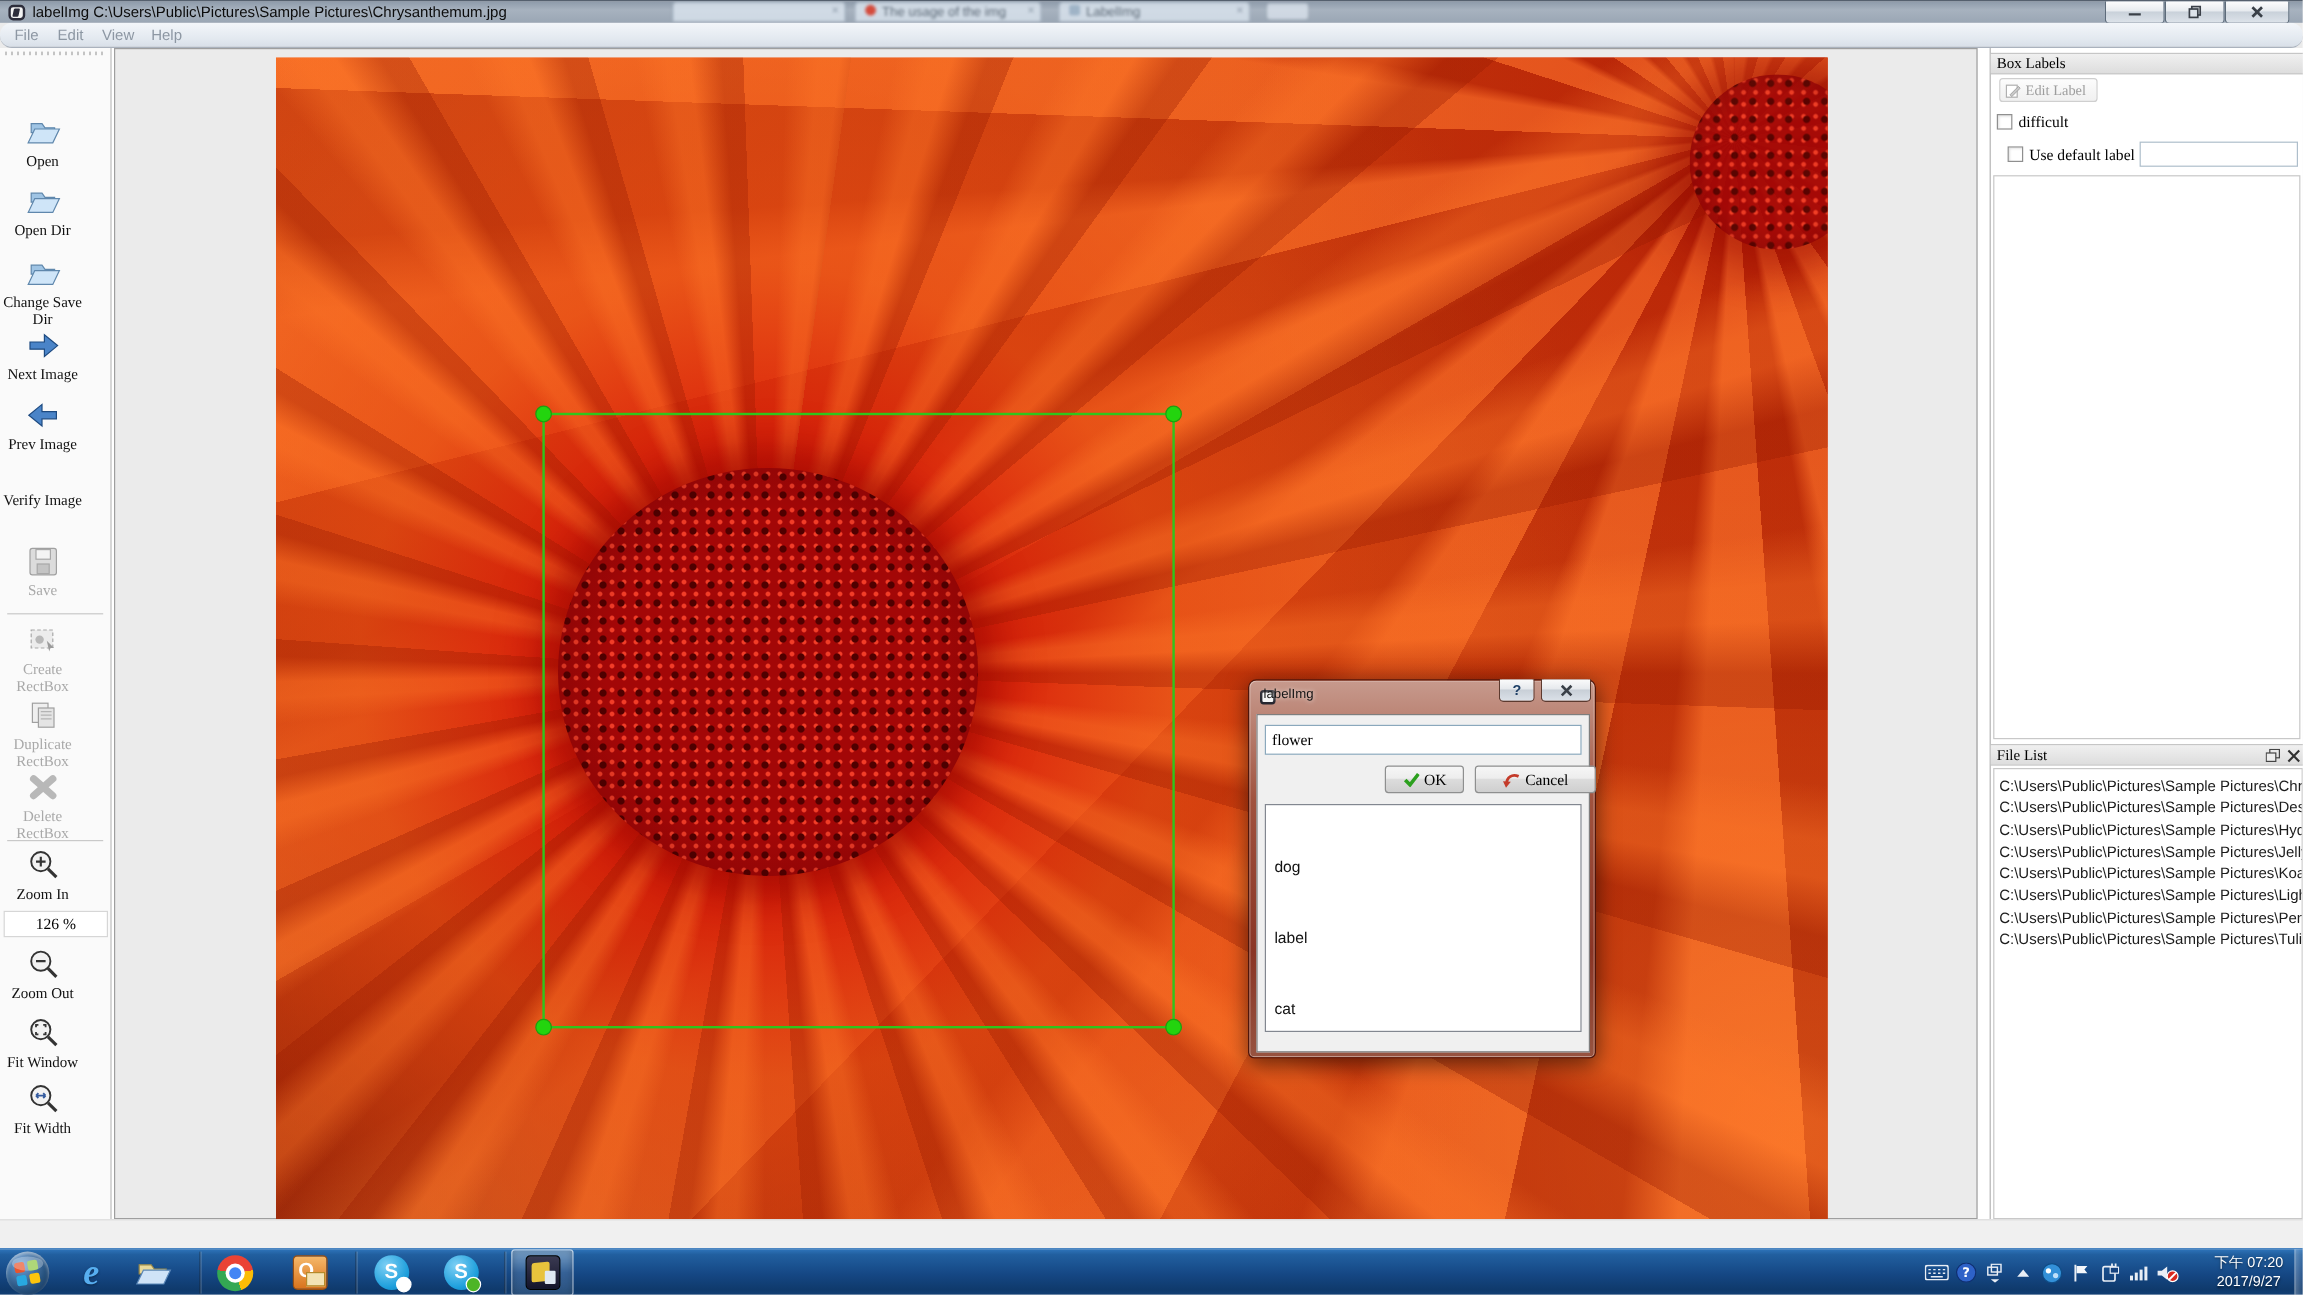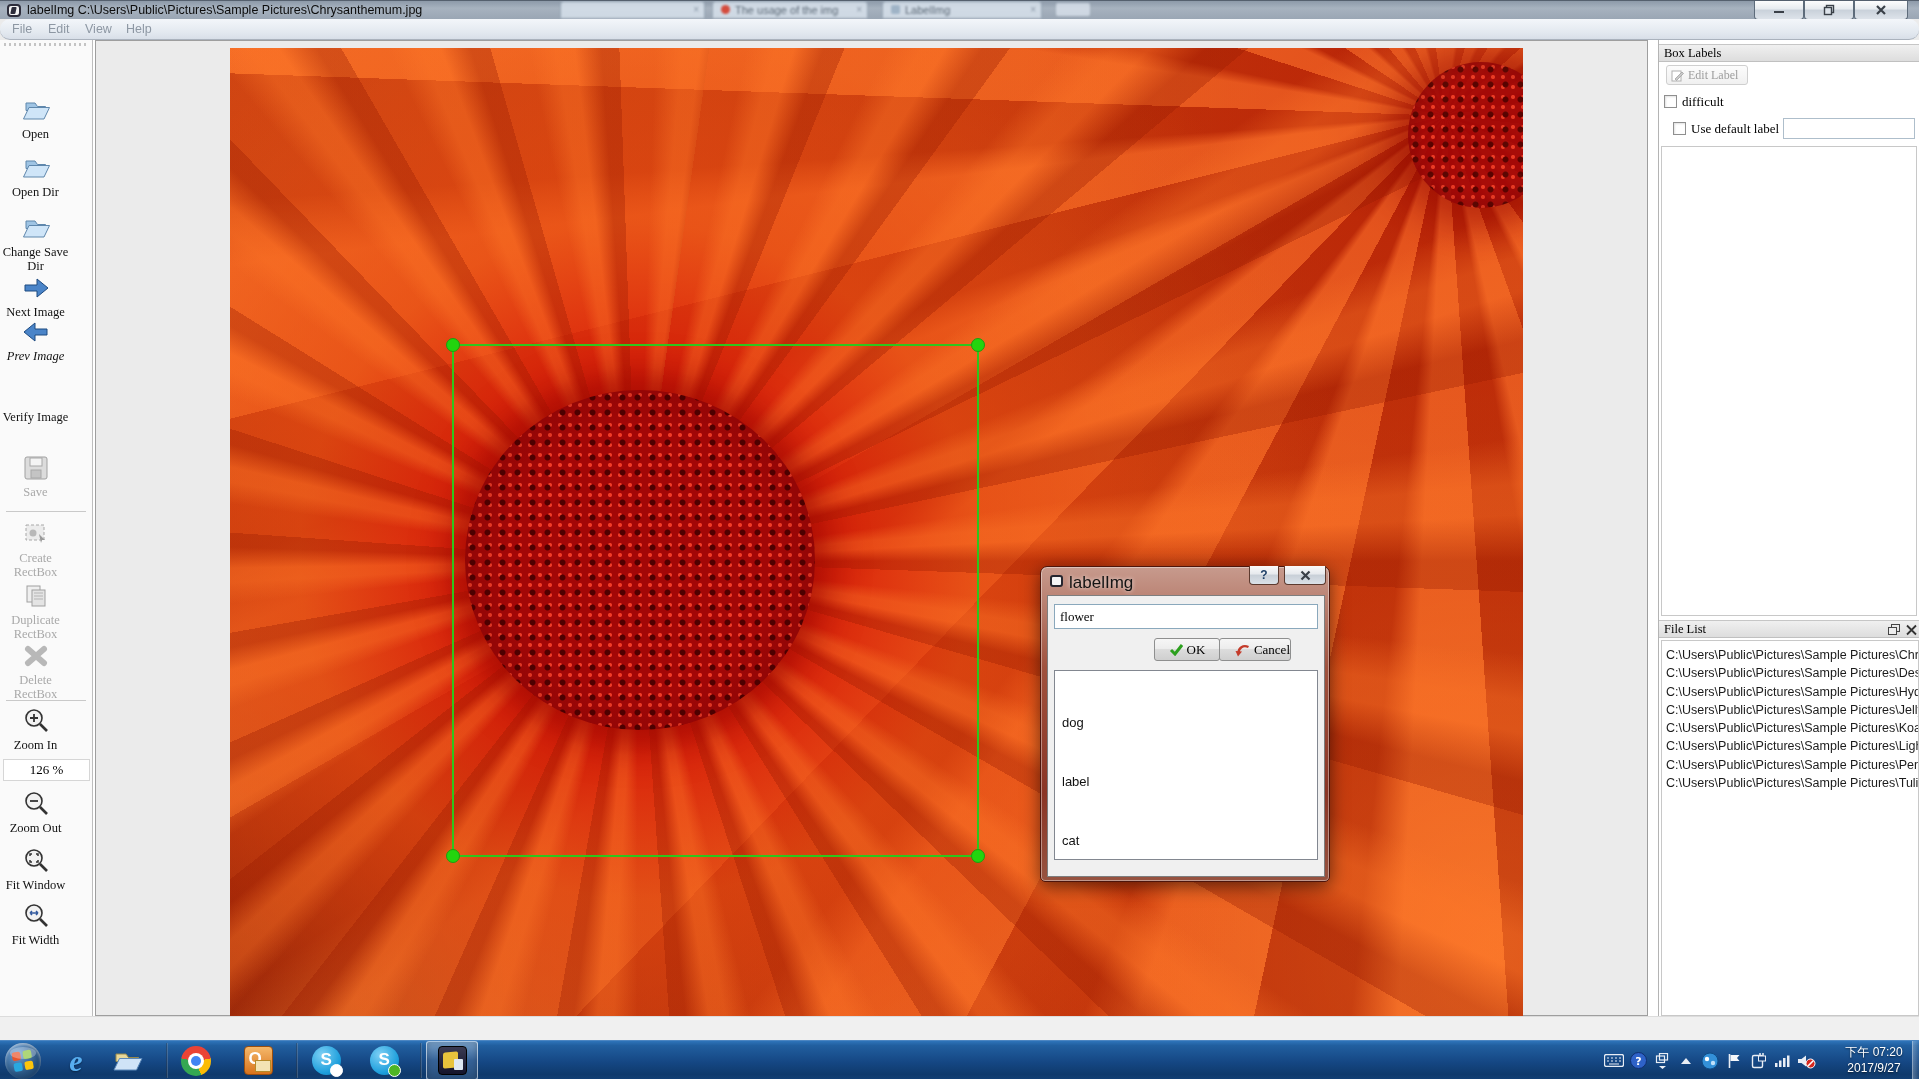--- a/index.html
+++ b/index.html
@@ -116,39 +116,39 @@
                background:#f0f0f0; border-top:1px solid #dcdcdc; }
 
   
   .dialog { position:absolute; left:1040px; top:566px; width:290px; height:316px;
             border-radius:7px 7px 5px 5px;
             background:linear-gradient(#c79a8d,#a0523e 32%,#8a3525 72%,#975340);
             border:1px solid #4e150b;
             box-shadow:0 4px 18px rgba(0,0,0,.55), inset 0 0 0 1px rgba(255,255,255,.4); }
   .dtitleicon { position:absolute; left:9px; top:8px; width:13px; height:12px;
                 border:2px solid #26262f; border-radius:3px; background:#f5f5f5; }
-  .dtitle { position:absolute; left:28px; top:6px; font-size:17px; color:#141414;
+  .dtitle { position:absolute; left:12px; top:6px; font-size:11px; color:#141414;
             text-shadow:0 0 4px rgba(255,255,255,.8); }
   .dbtn { position:absolute; top:-1px; height:19px;
           background:linear-gradient(#fbfbfb,#e6e9ed 45%,#c8cfd7 50%,#dbe1e8);
           border:1px solid #5c3a2f; border-top:none; border-radius:0 0 4px 4px;
           text-align:center; font-size:12px; font-weight:bold; color:#1e3f66; line-height:18px; }
   .dhelp { left:208px; width:30px; }
   .dclose { left:243px; width:42px; }
   .dclient { position:absolute; left:6px; top:28px; width:278px; height:282px;
              background:#f0f0f0; border:1px solid #7e7e7e; }
   .dinput { position:absolute; left:6px; top:8px; width:264px; height:25px; background:#fff;
             border:1px solid #8aa8bc; font-size:13px; font-family:"Liberation Serif","DejaVu Serif",serif;
             padding:0 5px; }
   .dok, .dcancel { position:absolute; top:42px; height:23px;
             background:linear-gradient(#f6f6f6,#ededed 45%,#dcdcdc 50%,#cfcfcf);
             border:1px solid #8e8f8f; border-radius:3px; font-size:13px; color:#000;
             display:flex; align-items:center; justify-content:center; gap:4px;
             font-family:"Liberation Serif","DejaVu Serif",serif; }
-  .dok { left:106px; width:66px; } .dcancel { left:171px; width:72px;justify-content:flex-end; }
+  .dok { left:106px; width:66px; } .dcancel { left:181px; width:101px; }
   .dlist { position:absolute; left:6px; top:74px; width:264px; height:190px; background:#fff;
            border:1px solid #828790; overflow:hidden; padding:2px 0; }
   .dopt { height:19px; line-height:19px; padding-left:7px; font-size:13px; color:#111;margin-top:40px; }
 
   
   .taskbar { position:absolute; left:0; top:1040px; width:1919px; height:39px;
              background:linear-gradient(#2e74ba,#215f9f 12%,#154784 55%,#0f3a6c 88%,#123f74);
              border-top:1px solid #4c86c2; }
   .orb { position:absolute; left:5px; top:2px; width:36px; height:36px; border-radius:50%;
          background:radial-gradient(circle at 35% 30%, #6fa2d8, #27527e 60%, #102b4e 100%);
@@ -266,21 +266,21 @@
 
       <div class="titem" style="top:233px;">
         <div class="ticon">
           <svg width="30" height="24">
               <path d="M4 9 h12 v-6 l11 9 -11 9 v-6 H4 Z" fill="#4a84c8" stroke="#1d4a80"></path>
             </svg>
         </div>
         <div class="tlabel">Next Image</div>
       </div>
 
-      <div class="titem" style="top:277px;font-style:italic;">
+      <div class="titem" style="top:291px;">
         <div class="ticon">
           <svg width="30" height="24">
               <path d="M26 9 h-12 v-6 l-11 9 11 9 v-6 h12 Z" fill="#4a84c8" stroke="#1d4a80"></path>
             </svg>
         </div>
         <div class="tlabel">Prev Image</div>
       </div>
 
       <div class="titem" style="top:338px;">
         <div class="ticon"></div>

